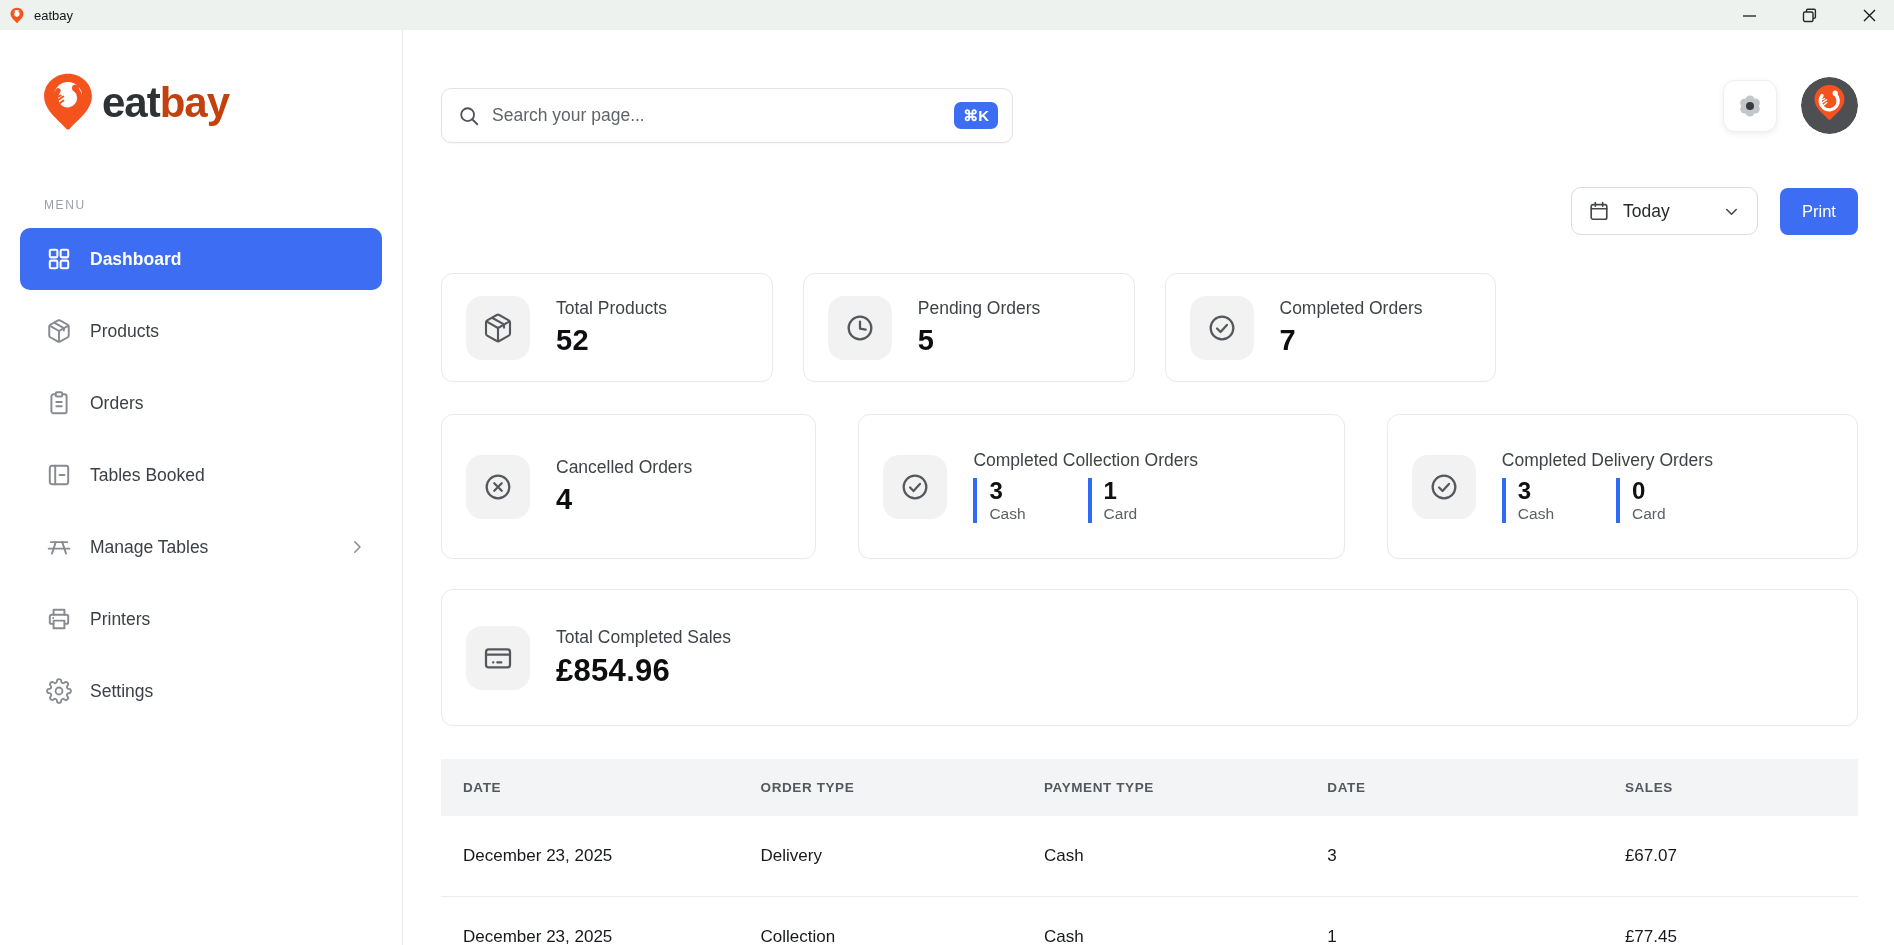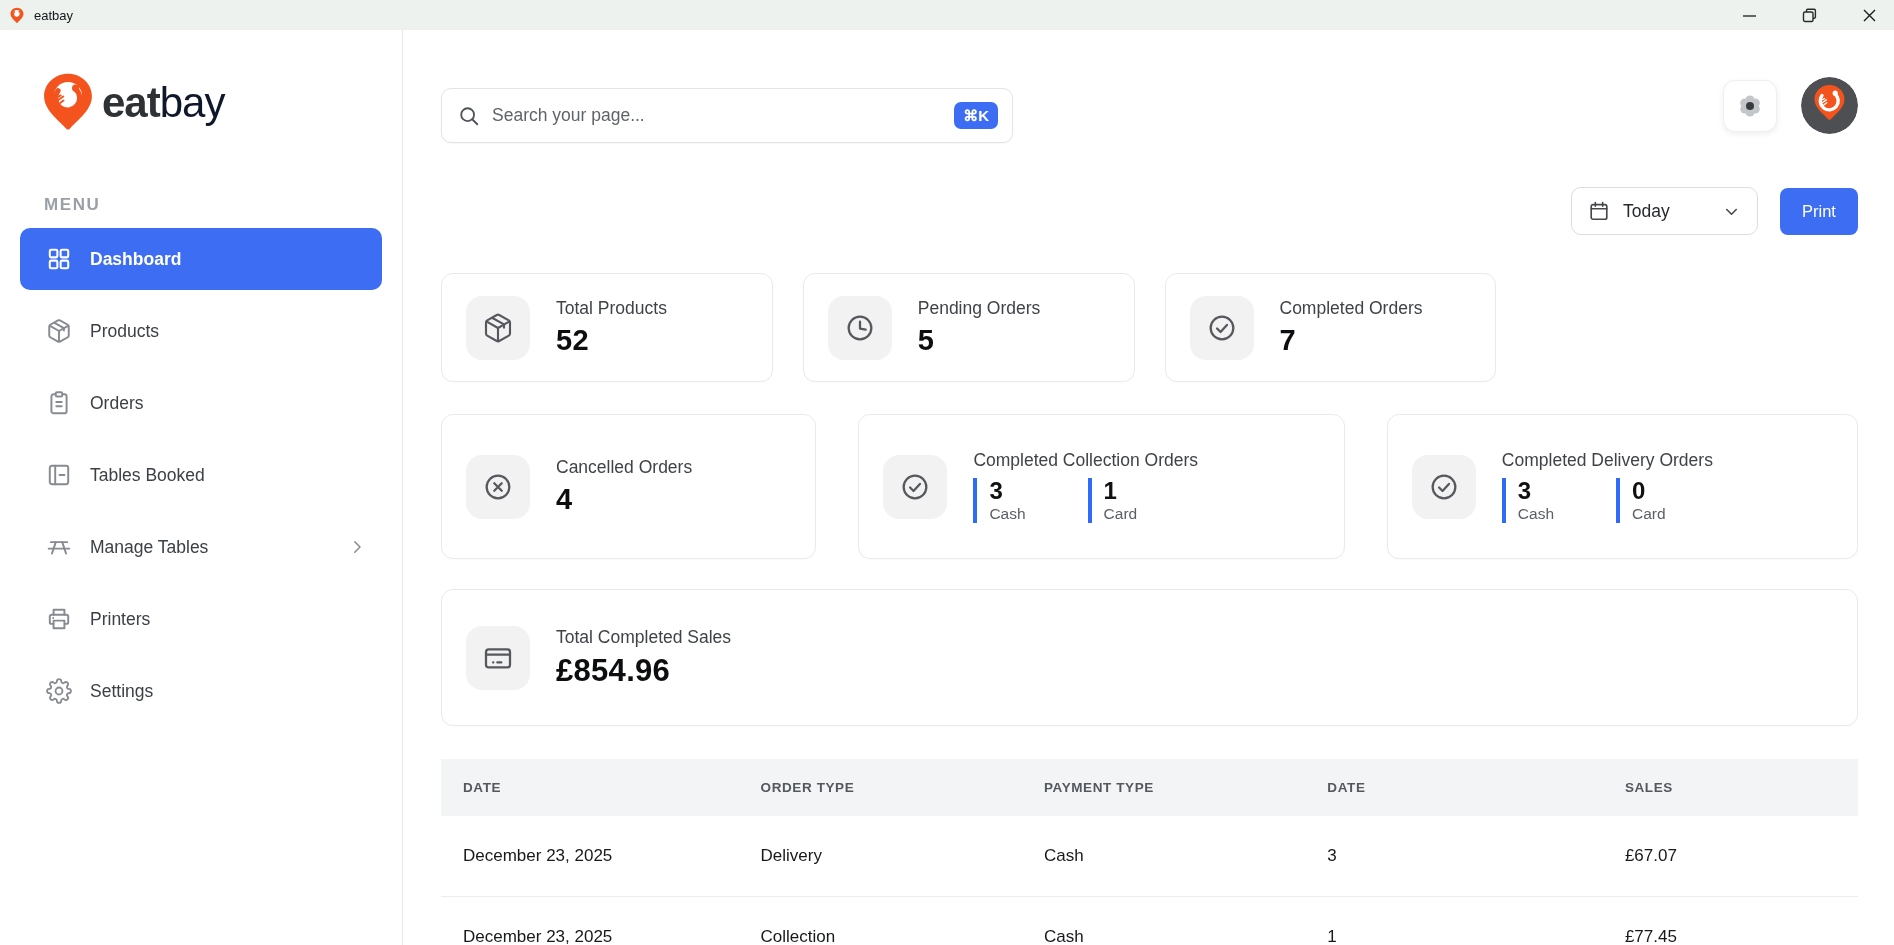--- a/index.html
+++ b/index.html
@@ -12,22 +12,22 @@
   .tb-title { font-size:13px; color:#15171a; margin-left:9px; }
   .win-controls { margin-left:auto; display:flex; align-items:center; gap:42px; }
   .win-btn { width:18px; height:18px; display:flex; align-items:center; justify-content:center; cursor:pointer; }
 
   
   .app { display:flex; height:915px; }
   .sidebar { width:403px; flex-shrink:0; border-right:1px solid #e7e8e9; padding-top:42px; background:#fff; }
   .logo { margin-left:40px; display:flex; align-items:center; }
   .logo-text { font-size:42px; letter-spacing:-1px; margin-left:6px; }
   .logo-eat { font-weight:800; color:#2f3235; }
-  .logo-bay { font-weight:400; color:#0f172a;margin-top:8px; }
-  .menu-label { margin:64px 0 0 44px; font-size:17px; line-height:14px; font-weight:700;
+  .logo-bay { font-weight:700; color:#c2410c;margin-top:8px; }
+  .menu-label { margin:64px 0 0 44px; font-size:12px; line-height:14px; font-weight:400;
     color:#9aa0a6; letter-spacing:1.6px; }
   .nav { margin-top:16px; padding:0 20px; }
   .nav-item { display:flex; align-items:center; height:62px; margin-bottom:10px;
     padding-left:26px; border-radius:10px; font-size:17.5px; color:#3c4147; cursor:pointer; }
   .nav-item .nico { width:26px; height:26px; margin-right:18px; flex-shrink:0; display:flex; }
   .nav-item svg { stroke:#878b91; }
   .nav-item.active { background:#3d6df2; color:#fff; font-weight:700; }
   .nav-item.active svg { stroke:#fff; }
   .nav-chevron { margin-left:auto; margin-right:16px; display:flex; }
 

